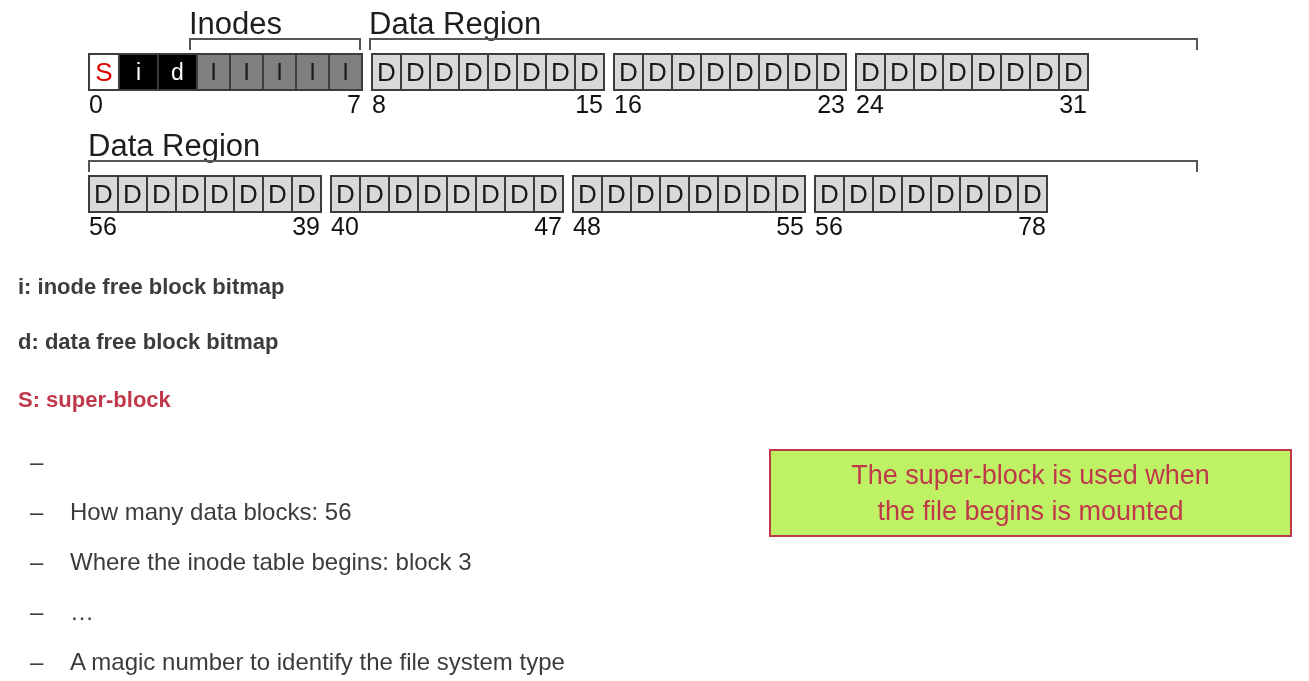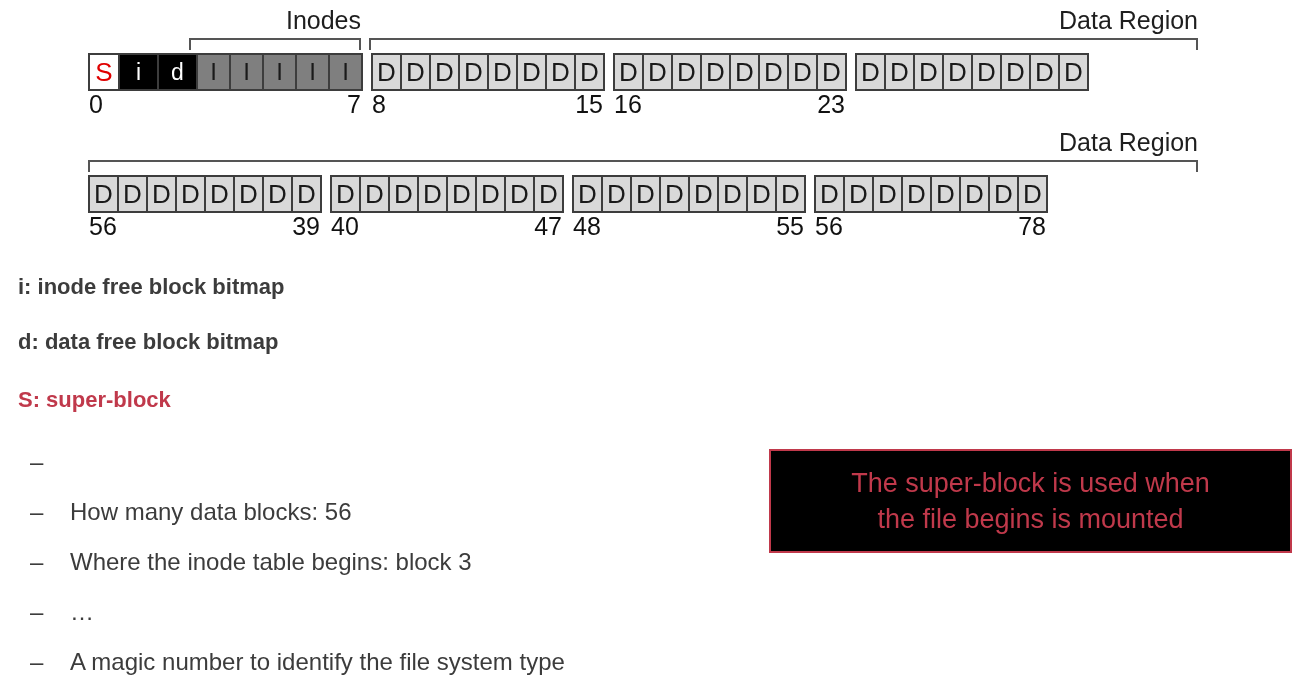--- a/index.html
+++ b/index.html
@@ -29,25 +29,25 @@
     position: absolute;
     left: 88px;
     width: 1110px;
   }
   .disk-row.row1 { top: 8px; }
   .disk-row.row2 { top: 130px; }
 
   
   .span-label {
     position: absolute;
-    font-size: 25px;
+    font-size: 31px;
     color: #1e1e1e;
     line-height: 1;
     white-space: nowrap;
-    text-align: right;
+    text-align: left;
   }
 
   .bracket {
     position: absolute;
     height: 11px;
     border-top: 2px solid #555555;
   }
   .bracket::before,
   .bracket::after {
     content: "";
@@ -160,24 +160,24 @@
     flex: 0 0 40px;
     color: #3c3c3c;
   }
 
   
   .callout {
     position: absolute;
     left: 769px;
     top: 449px;
     width: 523px;
-    height: 104px;
+    height: 88px;
     box-sizing: border-box;
     border: 2px solid #c0394b;
-    background: #000000;
+    background: #bef264;
     display: flex;
     flex-direction: column;
     align-items: center;
     justify-content: center;
     padding: 0 14px;
   }
   .callout-line {
     font-size: 27px;
     color: #c0394b;
     line-height: 1.35;
@@ -247,20 +247,24 @@
 
       <div class="group">
         <div class="cell data">D</div>
         <div class="cell data">D</div>
         <div class="cell data">D</div>
         <div class="cell data">D</div>
         <div class="cell data">D</div>
         <div class="cell data">D</div>
         <div class="cell data">D</div>
         <div class="cell data">D</div>
+        <div class="nums">
+          <span class="start">24</span>
+          <span class="end">31</span>
+        </div>
       </div>
 
     </div>
   </div>
 
   <div class="disk-row row2">
 
     <div class="span-label" style="left:0px; width:1110px; top:0px;">Data Region</div>
     <div class="bracket" style="left:0px; width:1110px; top:30px;"></div>
 

